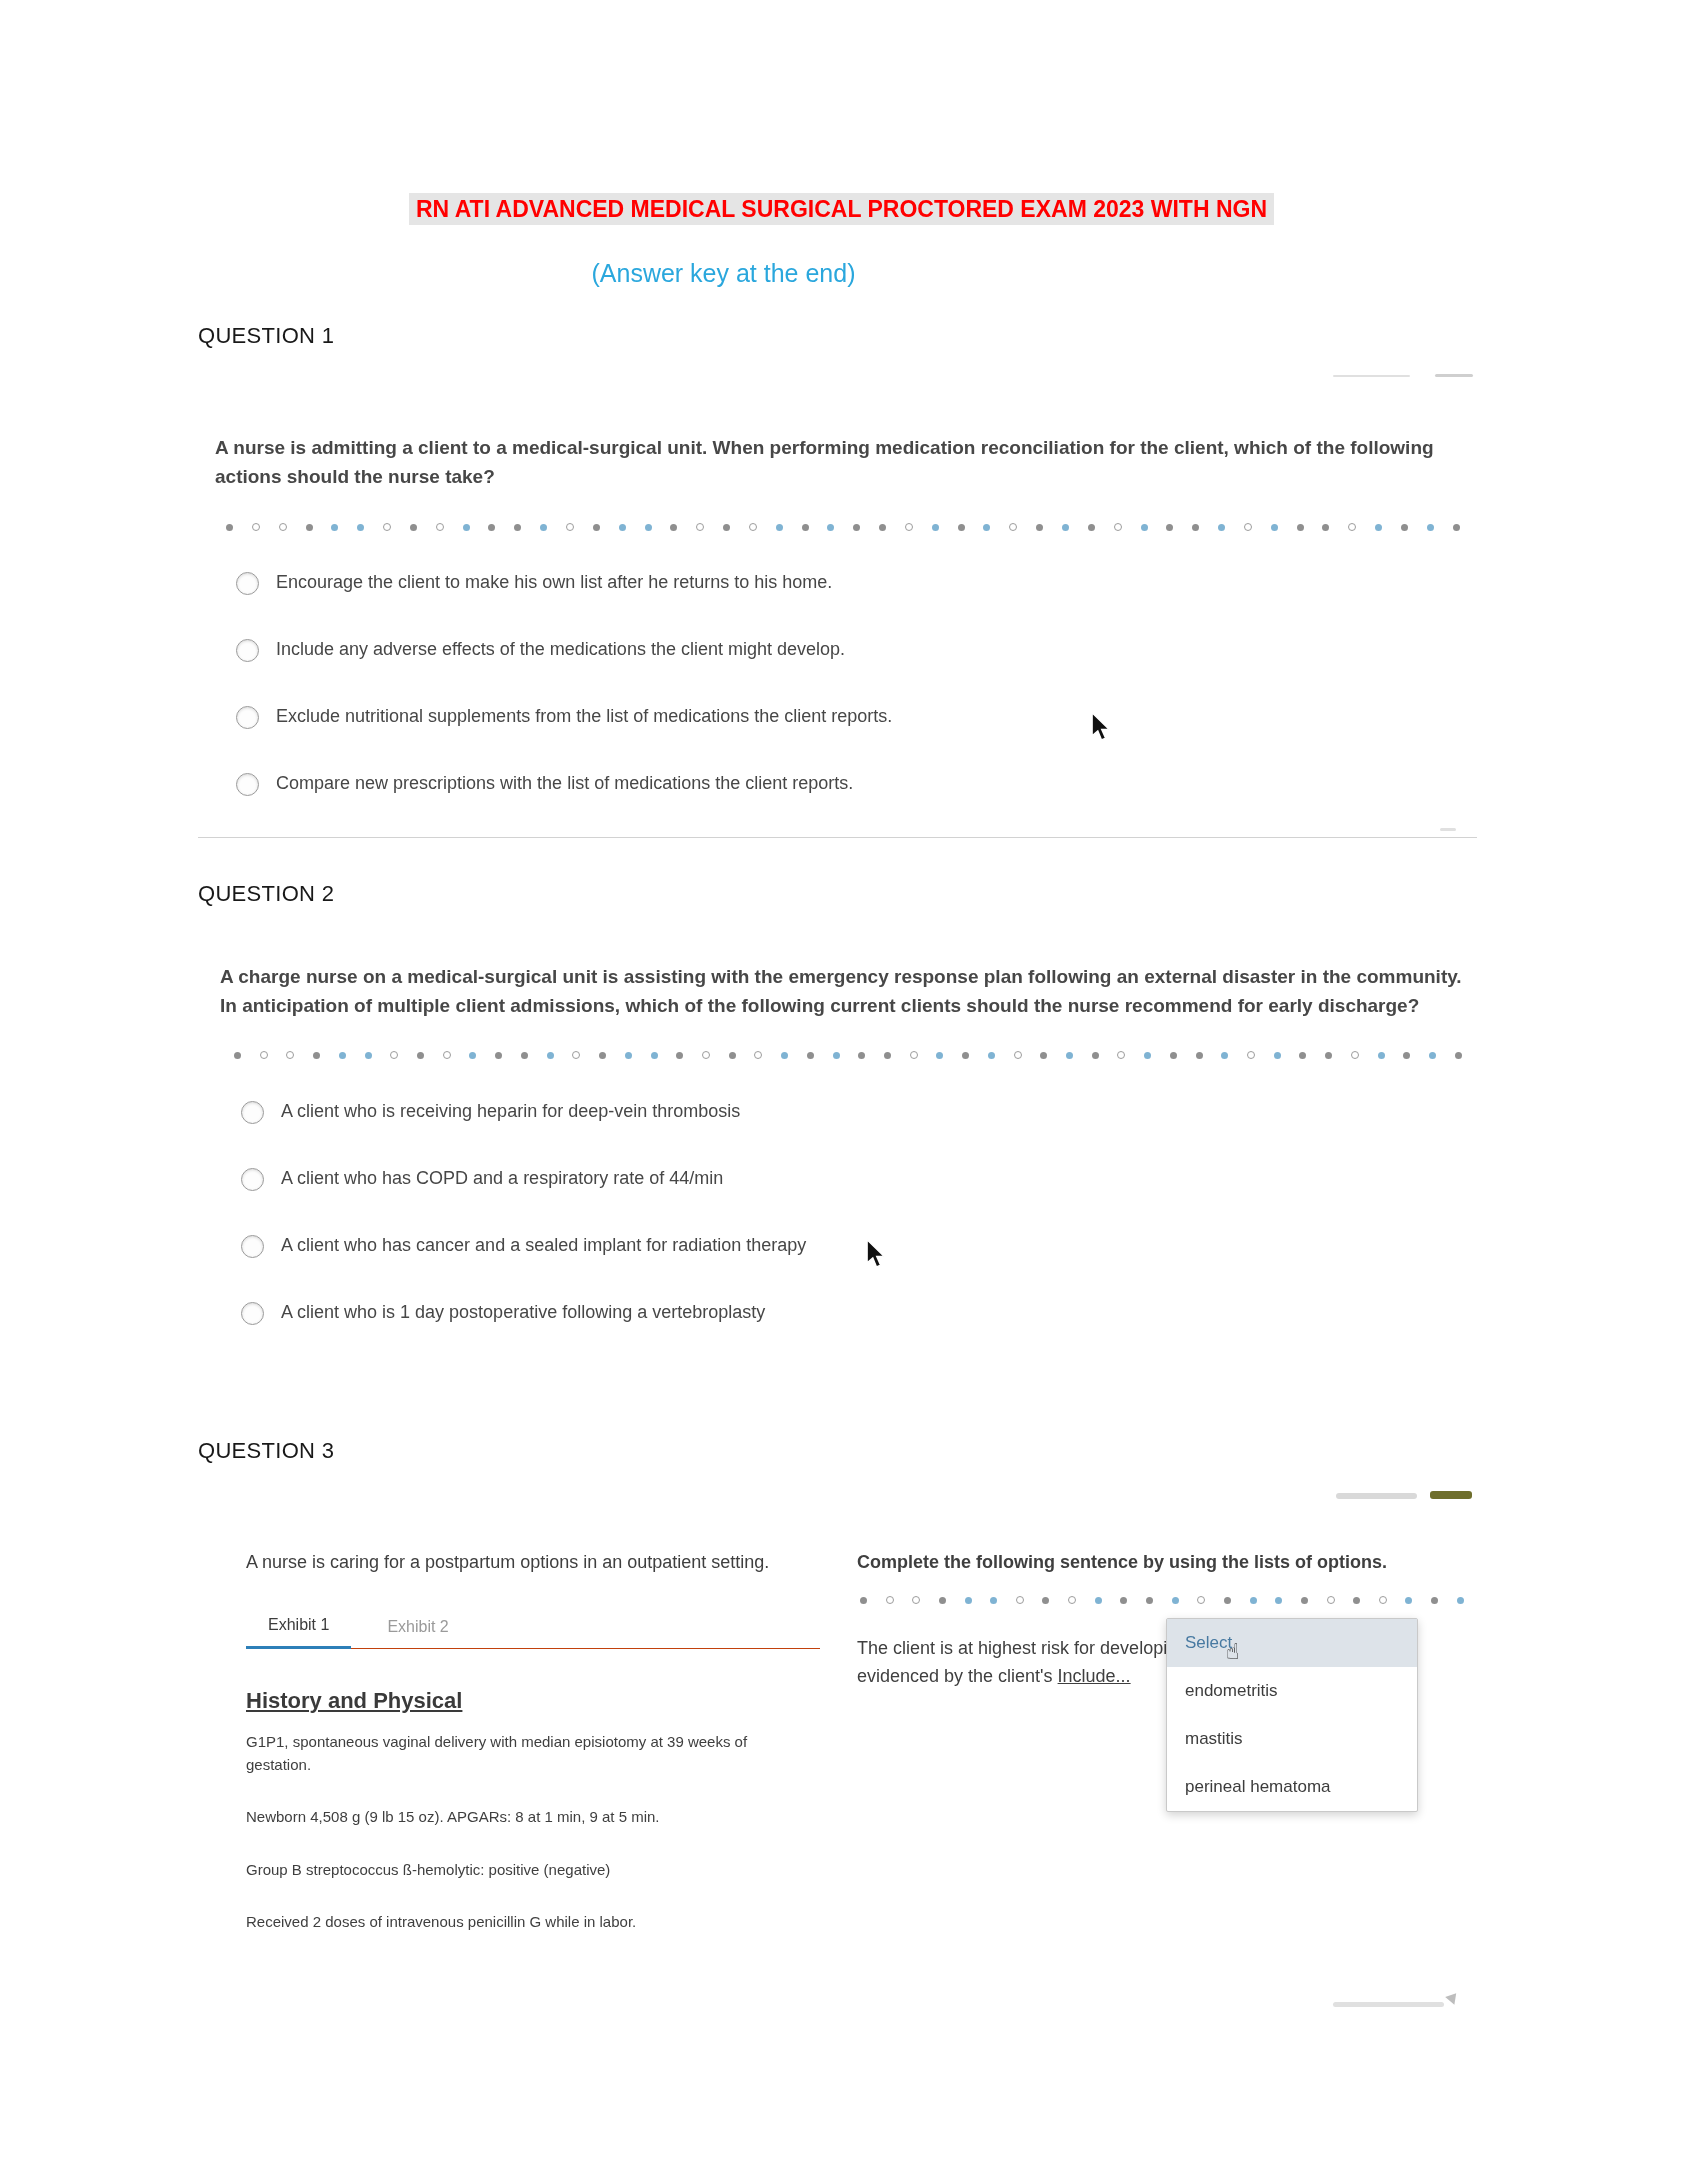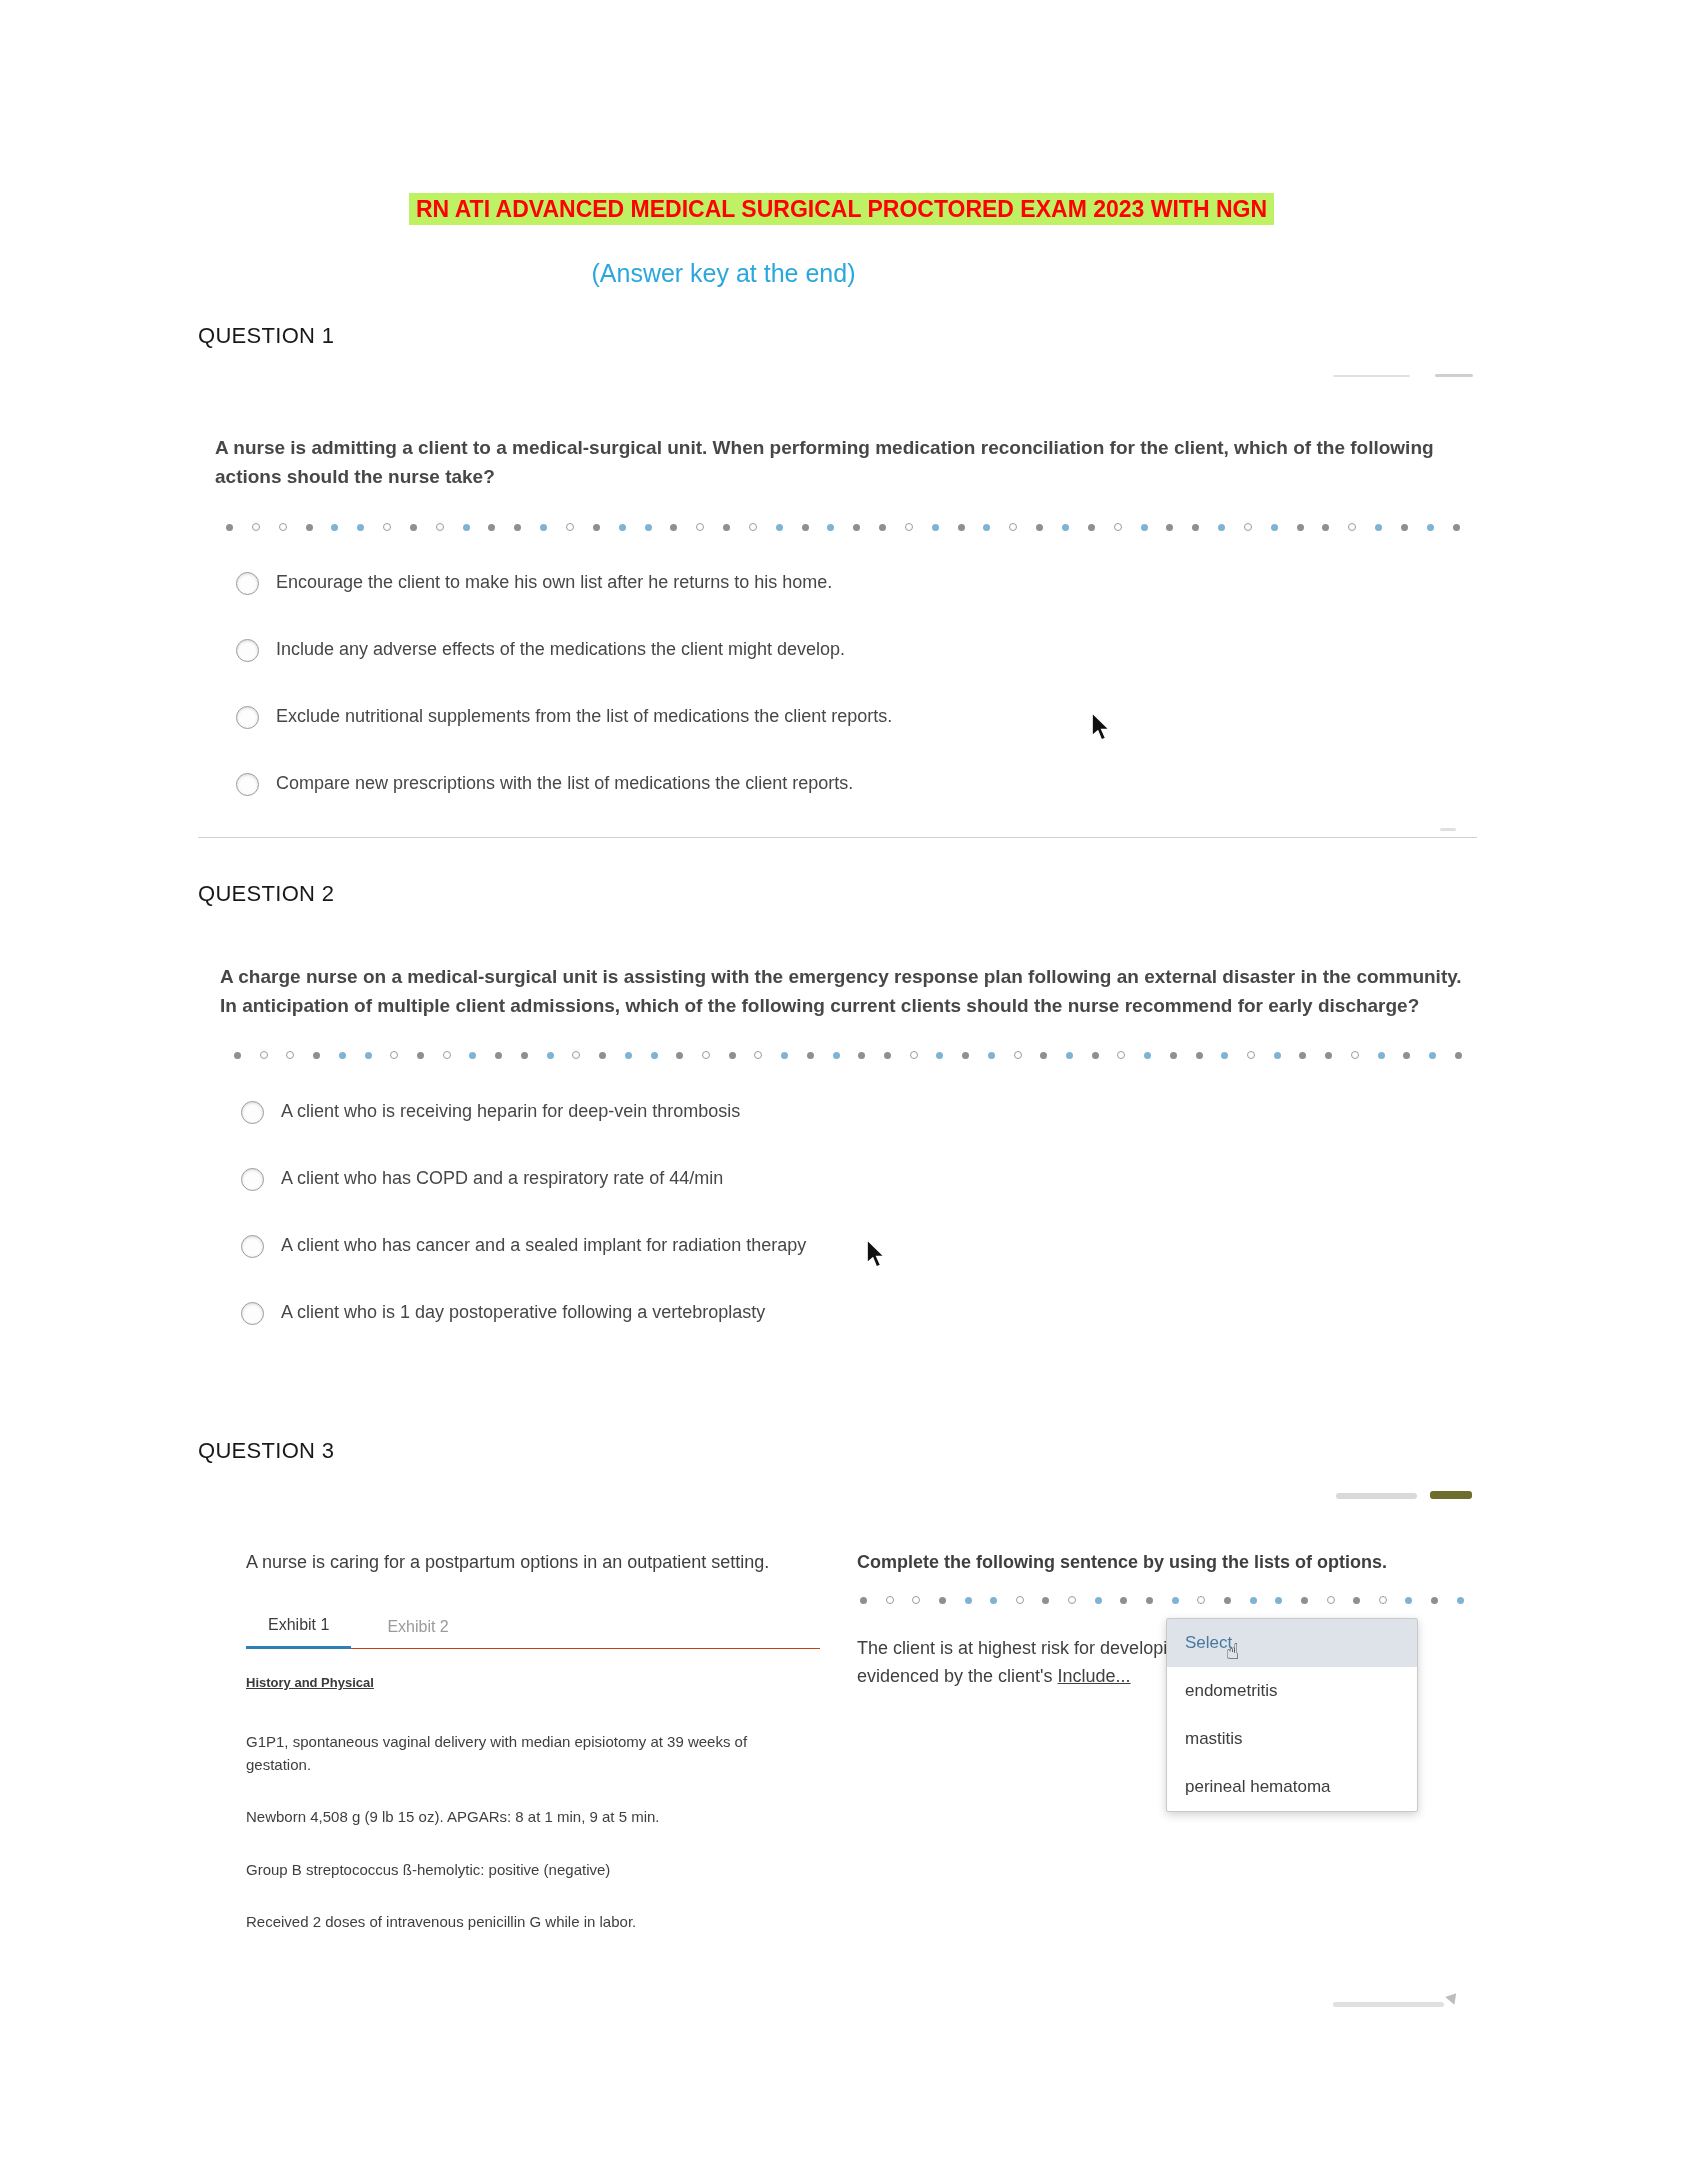--- a/index.html
+++ b/index.html
@@ -4,21 +4,21 @@
 <style>
   html,body{margin:0;padding:0;background:#ffffff;}
   .page{
     position:relative;width:1683px;height:2178px;background:#ffffff;overflow:hidden;
     font-family:"Liberation Sans",sans-serif;color:#333;
   }
   .abs{position:absolute;}
 
   
   .doc-title{top:196px;left:0;width:1683px;text-align:center;font-size:23px;font-weight:bold;color:#ff0000;}
-  .doc-title .hl{background:#bef264;padding:3px 7px;}
+  .doc-title .hl{background:#e5e5e5;padding:3px 7px;}
   .doc-subtitle{top:259px;left:0;width:1447px;text-align:center;font-size:25px;color:#2aa7dd;}
 
   .qheading{font-size:22px;color:#191919;letter-spacing:0.3px;}
 
   
   .stem{font-weight:bold;color:#474747;font-size:19px;line-height:1.55;}
   .dots{display:flex;justify-content:space-between;align-items:center;}
   .dot{width:7px;height:7px;border-radius:50%;flex:none;}
   .dot.f{background:#8f8f8f;}
   .dot.o{background:#ffffff;border:1.5px solid #9c9c9c;width:8px;height:8px;box-sizing:border-box;}
@@ -30,21 +30,21 @@
   .opt-label{margin-left:17px;font-size:18px;color:#474747;}
 
   .divider{height:1px;background:#d2d2d2;}
   .faded-line{background:#e0e0e0;border-radius:2px;}
 
   
   .q3-intro{font-size:18px;color:#3f3f3f;}
   .tabs{display:flex;align-items:flex-end;border-bottom:1px solid #c2410c;}
   .tab{font-size:16px;padding:10px 22px 12px 22px;color:#9a9a9a;}
   .tab.active{color:#3c3c3c;border-bottom:3px solid #2d7fb8;margin-bottom:-1px;}
-  .hp-head{font-size:13px;font-weight:bold;text-decoration:underline;color:#3a3a3a;}
+  .hp-head{font-size:22px;font-weight:bold;text-decoration:underline;color:#3a3a3a;margin-top:13px;}
   .hp-para{font-size:15px;color:#3f3f3f;line-height:1.5;margin:0 0 30px 0;max-width:634px;}
   .hp-para.first{max-width:554px;}
 
   .q3-instruction{font-weight:bold;font-size:18px;color:#3f3f3f;}
   .q3-sentence{font-size:18px;color:#3f3f3f;line-height:1.56;width:634px;}
   .select-inline{display:inline-block;width:166px;color:#4d7fa8;}
   .select-link{text-decoration:underline;}
 
   .dropdown{
     width:250px;background:#ffffff;border:1px solid #c9c9c9;border-radius:2px;

